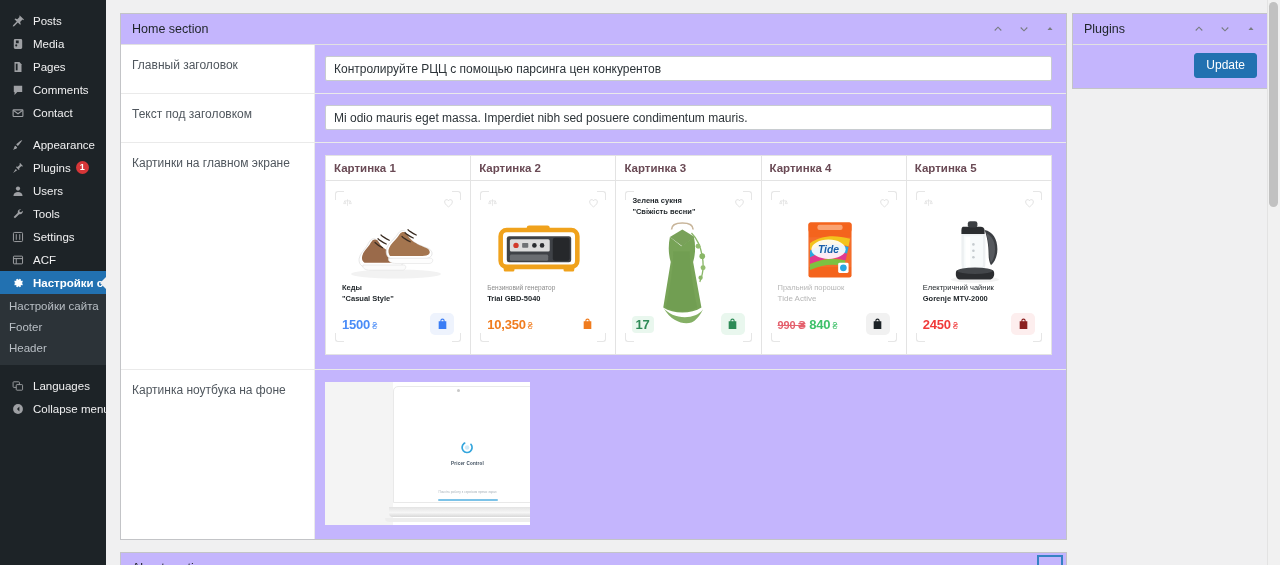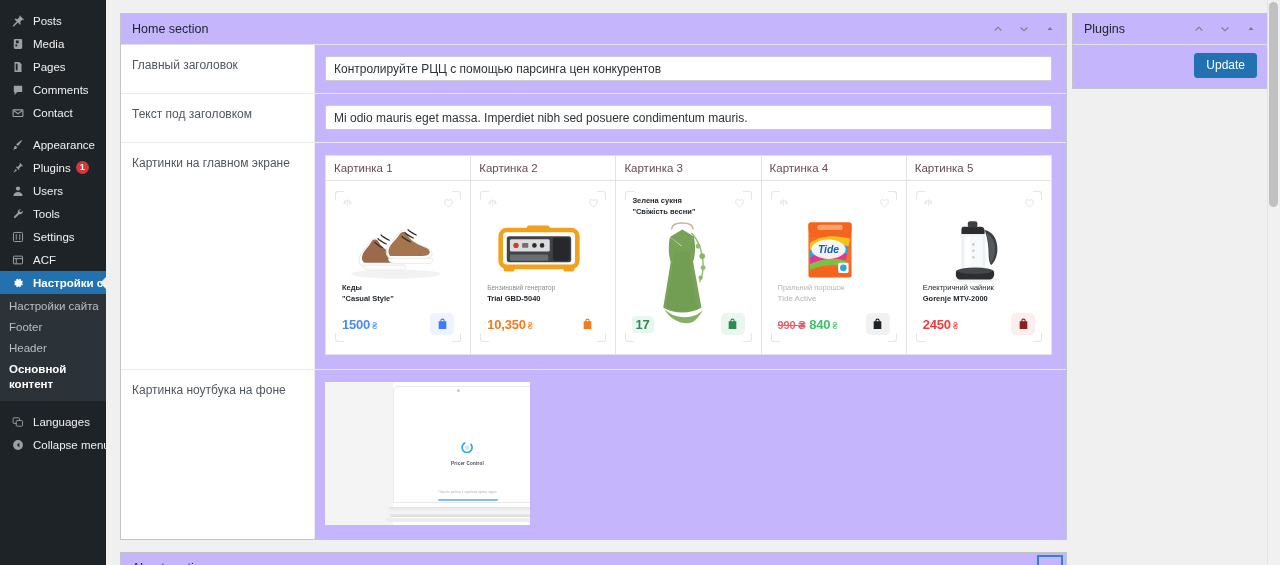--- a/index.html
+++ b/index.html
@@ -145,21 +145,21 @@
   
   .rep-table {
     width: 100%;
     border: 1px solid #e3e3e3;
     border-collapse: collapse;
     table-layout: fixed;
     background: #fff;
   }
   .rep-table th {
     text-align: left;
-    font-weight: 400;
+    font-weight: 700;
     font-size: 11.5px;
     color: #6a4a55;
     padding: 6px 8px;
     border-right: 1px solid #e3e3e3;
     border-bottom: 1px solid #e3e3e3;
     background: #fff;
   }
   .rep-table th:last-child { border-right: none; }
   .rep-table td {
     vertical-align: top;
@@ -402,21 +402,20 @@
           <path d="M17 11.2l-1.4-.5a5.9 5.9 0 000-1.4l1.4-.5-.9-2.2-1.4.5a5.9 5.9 0 00-1-1l.5-1.4-2.2-.9-.5 1.4a5.9 5.9 0 00-1.4 0L9.6 3.8l-2.2.9.5 1.4a5.9 5.9 0 00-1 1l-1.4-.5-.9 2.2 1.4.5a5.9 5.9 0 000 1.4l-1.4.5.9 2.2 1.4-.5a5.9 5.9 0 001 1l-.5 1.4 2.2.9.5-1.4a5.9 5.9 0 001.4 0l.5 1.4 2.2-.9-.5-1.4a5.9 5.9 0 001-1l1.4.5z"></path>
         </svg>
       </span>
     <span>Настройки сайта</span>
   </div>
 
   <div class="submenu">
     <div class="sub-item">Настройки сайта</div>
     <div class="sub-item">Footer</div>
     <div class="sub-item">Header</div>
-    <div class="sub-item active">Основной контент</div>
   </div>
 
   <div class="menu-sep"></div>
 
   <div class="menu-item">
     <span class="mi-icon">
         <svg width="14" height="14" viewBox="0 0 20 20" fill="none" stroke="#c3c4c7" stroke-width="1.3">
           <rect x="3" y="4" width="9" height="8" rx="1"></rect>
           <rect x="7.5" y="8" width="9" height="8" rx="1" fill="#1d2327"></rect>
         </svg>

